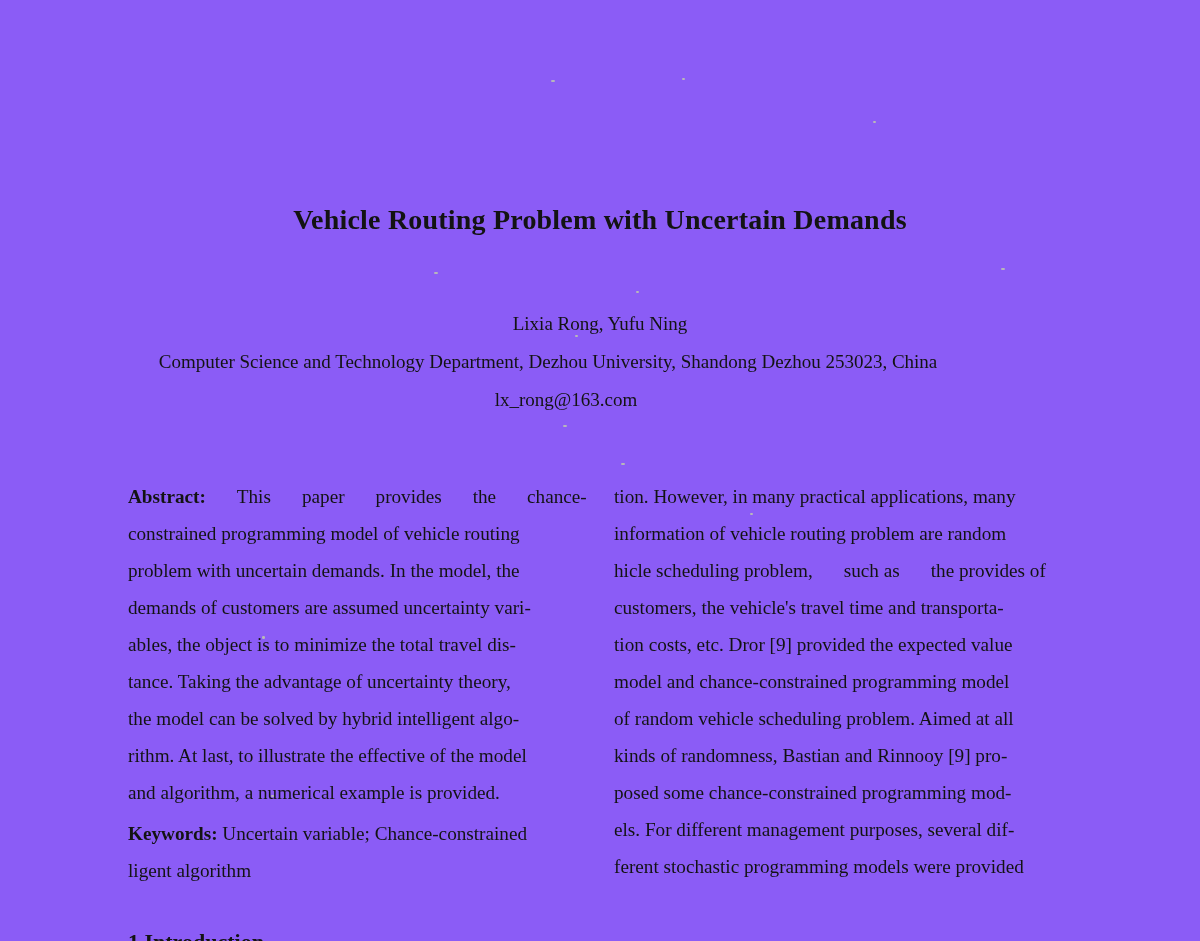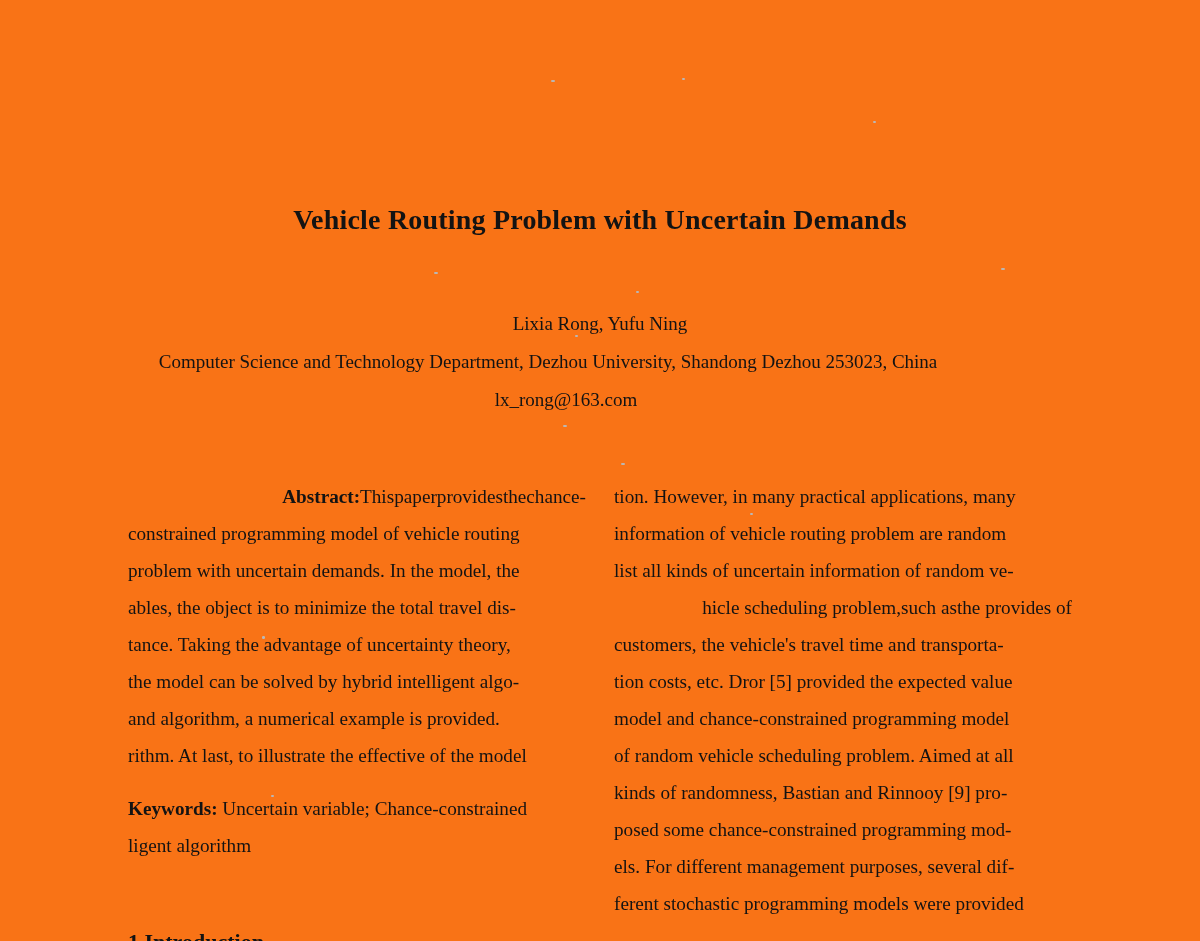--- a/index.html
+++ b/index.html
@@ -6,21 +6,21 @@
   html, body {
     margin: 0;
     padding: 0;
     background: #ffffff;
   }
 
   .page {
     position: relative;
     width: 1200px;
     height: 941px;
-    background: #f97316;
+    background: #8b5cf6;
     overflow: hidden;
     font-family: "Liberation Serif", "DejaVu Serif", serif;
     color: #131313;
     -webkit-font-smoothing: none;
   }
 
   
   .title {
     position: absolute;
     left: 0;
@@ -79,32 +79,33 @@
     font-size: 19.2px;
     line-height: 37px;
     text-align: justify;
     text-justify: inter-word;
   }
 
   .col-left  { left: 128px;  }
   .col-right { left: 614px;  }
 
   .para { margin: 0; }
-  .para + .para { margin-top: 16px; }
+  .para + .para { margin-top: 4px; }
 
   .lead { font-weight: bold; }
 
   
   .line {
     display: flex;
-    justify-content: flex-end;
+    justify-content: flex-start;
     white-space: nowrap;
     height: 37px;
     line-height: 37px;
     overflow: hidden;
+    gap: 31px;
   }
   .line.last {
     display: block;
     white-space: nowrap;
   }
   .line > span { display: inline-block; }
 
   
   .section-heading {
     position: absolute;
@@ -162,46 +163,46 @@
         <div class="line">
           <span class="lead">Abstract:</span>
           <span>This</span>
           <span>paper</span>
           <span>provides</span>
           <span>the</span>
           <span>chance-</span>
         </div>
         <div class="line last">constrained programming model of vehicle routing</div>
         <div class="line last">problem with uncertain demands. In the model, the</div>
+        <div class="line last">demands of customers are assumed uncertainty vari-</div>
         <div class="line last">ables, the object is to minimize the total travel dis-</div>
         <div class="line last">tance. Taking the advantage of uncertainty theory,</div>
         <div class="line last">the model can be solved by hybrid intelligent algo-</div>
+        <div class="line last">rithm. At last, to illustrate the effective of the model</div>
         <div class="line last">and algorithm, a numerical example is provided.</div>
-        <div class="line last">rithm. At last, to illustrate the effective of the model</div>
       </div>
 
       <div class="para">
         <div class="line last"><span class="lead">Keywords:</span> <span>Uncertain variable; Chance-constrained</span></div>
         <div class="line last">ligent algorithm</div>
       </div>
 
     </div>
 
     <div class="col col-right">
       <div class="para">
         <div class="line last">tion. However, in many practical applications, many</div>
         <div class="line last">information of vehicle routing problem are random</div>
-        <div class="line last">list all kinds of uncertain information of random ve-</div>
         <div class="line">
           <span>hicle scheduling problem,</span>
           <span>such as</span>
           <span>the provides of</span>
         </div>
         <div class="line last">customers, the vehicle's travel time and transporta-</div>
-        <div class="line last">tion costs, etc. Dror [5] provided the expected value</div>
+        <div class="line last">tion costs, etc. Dror [9] provided the expected value</div>
         <div class="line last">model and chance-constrained programming model</div>
         <div class="line last">of random vehicle scheduling problem. Aimed at all</div>
         <div class="line last">kinds of randomness, Bastian and Rinnooy [9] pro-</div>
         <div class="line last">posed some chance-constrained programming mod-</div>
         <div class="line last">els. For different management purposes, several dif-</div>
         <div class="line last">ferent stochastic programming models were provided</div>
 
       </div>
     </div>
 

